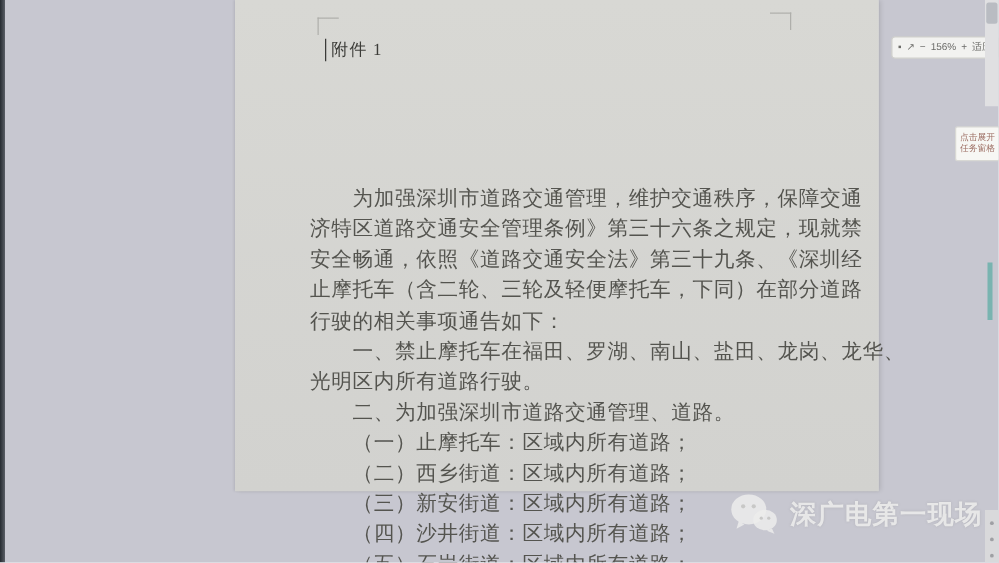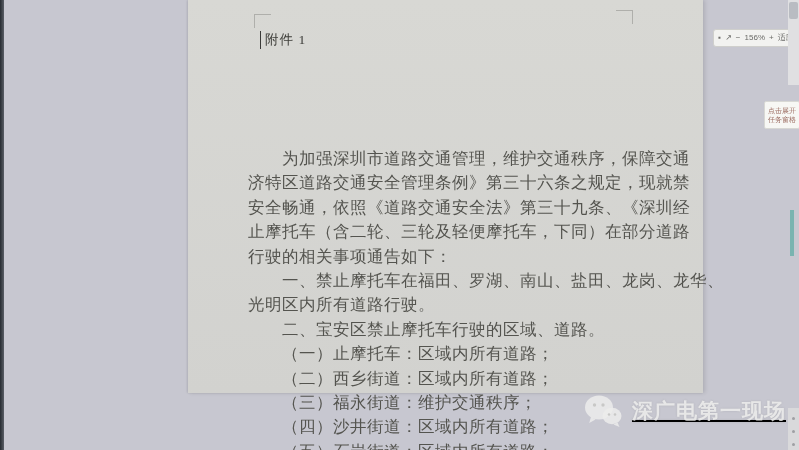--- a/index.html
+++ b/index.html
@@ -71,21 +71,21 @@
     background:#79b4b0;
   }
   .scroll-lane-bottom{
     position:absolute; left:788px; top:408px; width:11px; height:42px;
     background:#d9d9db;
   }
   .lane-dot{position:absolute; left:792px; width:3px; height:3px; border-radius:50%; background:#9fa0a4;}
   .lane-dot.d1{top:417px;} .lane-dot.d2{top:430px;} .lane-dot.d3{top:443px;}
   
   .watermark{
-    position:absolute; left:584px; top:394px; display:flex; align-items:center; gap:10px;text-decoration:underline;
+    position:absolute; left:584px; top:394px; display:flex; align-items:center; gap:10px;
   }
   .wm-icon{width:38px; height:34px; opacity:.85;}
   .wm-text{
     font-size:21px; font-weight:bold; letter-spacing:1px;
     color:rgba(242,242,240,0.82);
     text-shadow:0 0 2px rgba(120,120,120,0.25);
     white-space:nowrap;
   }
 </style>
 </head>
@@ -101,24 +101,24 @@
     <div class="text-cursor"></div>
     <div class="attach-label">附件 1</div>
     <div class="doc-lines">
         <div>　　为加强深圳市道路交通管理，维护交通秩序，保障交通</div>
         <div>济特区道路交通安全管理条例》第三十六条之规定，现就禁</div>
         <div>安全畅通，依照《道路交通安全法》第三十九条、《深圳经</div>
         <div>止摩托车（含二轮、三轮及轻便摩托车，下同）在部分道路</div>
         <div>行驶的相关事项通告如下：</div>
         <div>　　一、禁止摩托车在福田、罗湖、南山、盐田、龙岗、龙华、</div>
         <div>光明区内所有道路行驶。</div>
-        <div>　　二、宝安区禁止摩托车行驶的区域、道路。</div>
+        <div>　　二、为加强深圳市道路交通管理、道路。</div>
         <div>　　（一）止摩托车：区域内所有道路；</div>
         <div>　　（二）西乡街道：区域内所有道路；</div>
-        <div>　　（三）福永街道：维护交通秩序；</div>
+        <div>　　（三）新安街道：区域内所有道路；</div>
         <div>　　（四）沙井街道：区域内所有道路；</div>
         <div>　　（五）石岩街道：区域内所有道路；</div>
       </div>
   </div>
 
   <div class="zoom-toolbar">
     <span class="zt">▪</span>
     <span class="zt">↗</span>
     <span class="zt">−</span>
     <span class="zt">156%</span>

